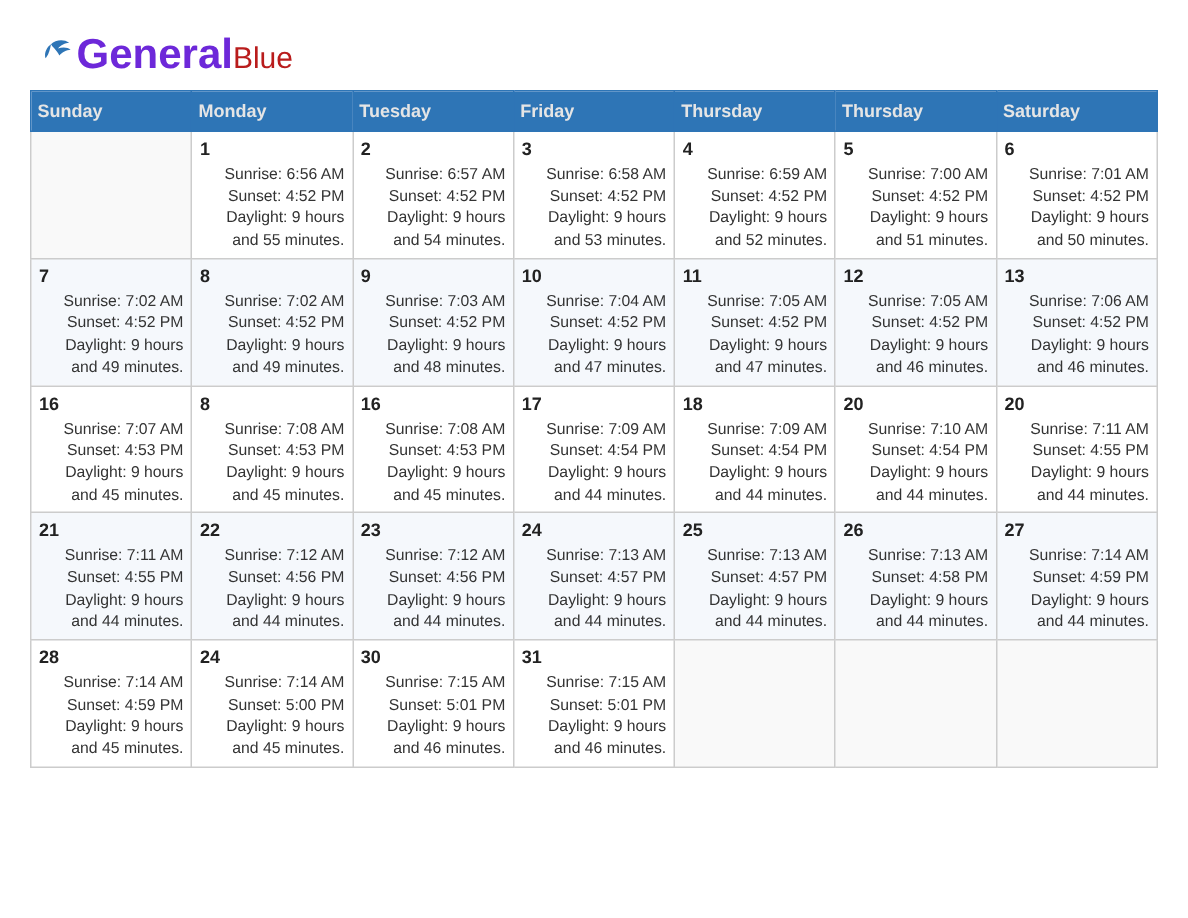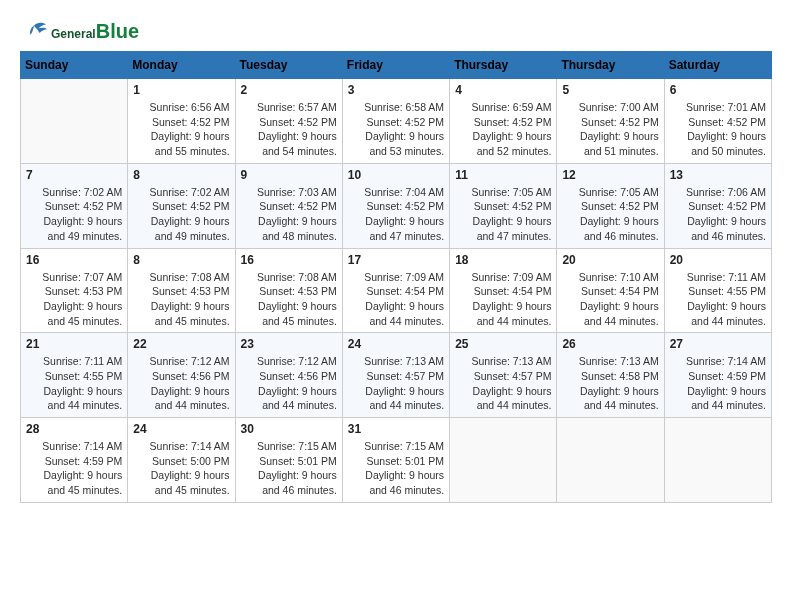--- a/index.html
+++ b/index.html
@@ -33,21 +33,21 @@
       font-size: 15px;
       color: #444;
     }
     .calendar-table {
       width: 100%;
       border-collapse: collapse;
       font-size: 11px;
     }
     .calendar-table th {
       background-color: #2e75b6;
-      color: #000000;
+      color: #e5e5e5;
       padding: 6px 4px;
       text-align: left;
       font-size: 12px;
       font-weight: bold;
       border: 1px solid #2e75b6;
     }
     .calendar-table td {
       border: 1px solid #ccc;
       vertical-align: top;
       padding: 4px 5px;
@@ -87,21 +87,21 @@
 <body>
 
 <div class="header-section">
   <div class="logo">
     <div class="logo-wrapper">
       <svg class="logo-bird" viewBox="0 0 30 22" xmlns="http://www.w3.org/2000/svg">
         <path d="M15 4 C18 1 24 0 28 3 C25 3 22 5 20 7 C23 6 27 6 29 8 C26 8 23 10 21 12 C19 8 16 6 15 4Z" fill="#2e75b6"></path>
         <path d="M15 4 C12 6 10 10 11 14 C13 12 14 9 15 4Z" fill="#2e75b6"></path>
       </svg>
       <div>
-        <span style="font-size:12px;font-weight:bold;color:#14532d;">General</span><span style="font-size:20px;font-weight:bold;color:#15803d;">Blue</span>
+        <span style="font-size:28px;font-weight:bold;color:#6d28d9;">General</span><span style="font-size:20px;font-weight:normal;color:#b91c1c;">Blue</span>
       </div>
     </div>
   </div>
 </div>
 
 <table class="calendar-table">
   <thead>
     <tr>
     <th>Sunday</th>
         <th>Monday</th>

